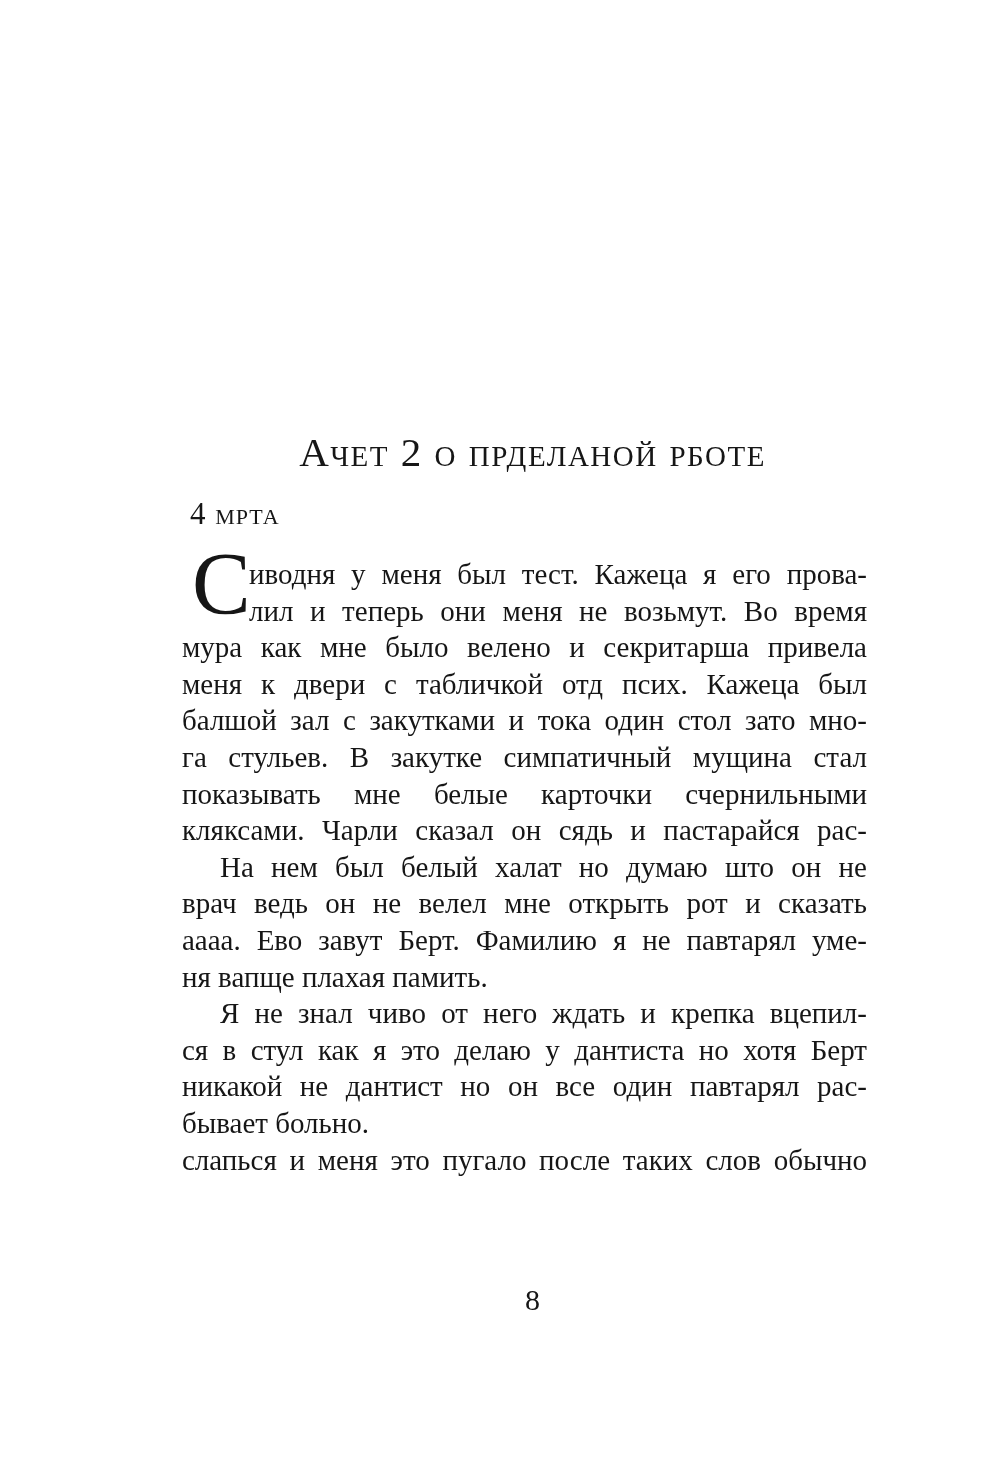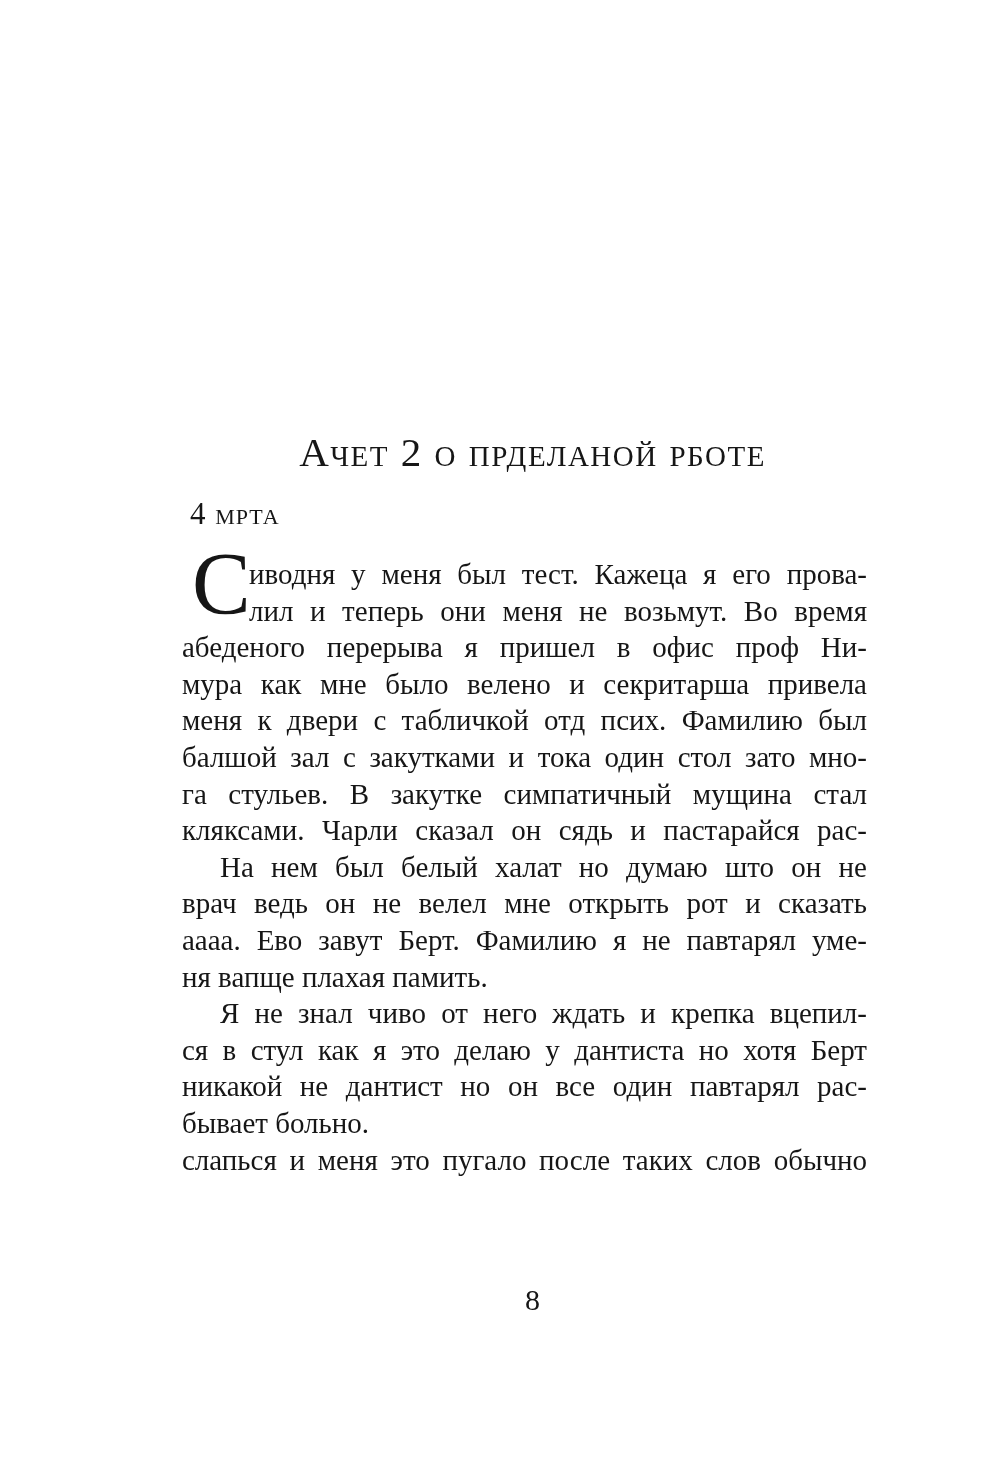--- a/index.html
+++ b/index.html
@@ -85,25 +85,25 @@
 
   <h2 class="date-heading">4 мрта</h2>
 
   <span class="drop-cap">С</span>
 
   <div class="body-text">
 
     <div class="paragraph">
       <div class="line dropline">иводня у меня был тест. Кажеца я его прова-</div>
       <div class="line dropline">лил и теперь они меня не возьмут. Во время</div>
-      <div class="line">абеденого перерыва я пришел в офис проф Ни-</div>
       <div class="line">мура как мне было велено и секритарша привела</div>
-      <div class="line">меня к двери с табличкой отд псих. Фамилию был</div>
+      <div class="line">меня к двери с табличкой отд псих. Кажеца был</div>
       <div class="line">балшой зал с закутками и тока один стол зато мно-</div>
       <div class="line">га стульев. В закутке симпатичный мущина стал</div>
+      <div class="line">показывать мне белые карточки счернильными</div>
       <div class="line">кляксами. Чарли сказал он сядь и пастарайся рас-</div>
     </div>
 
     <div class="paragraph">
       <div class="line indent">На нем был белый халат но думаю што он не</div>
       <div class="line">врач ведь он не велел мне открыть рот и сказать</div>
       <div class="line">аааа. Ево завут Берт. Фамилию я не павтарял уме-</div>
       <div class="line last">ня вапще плахая памить.</div>
     </div>
 

